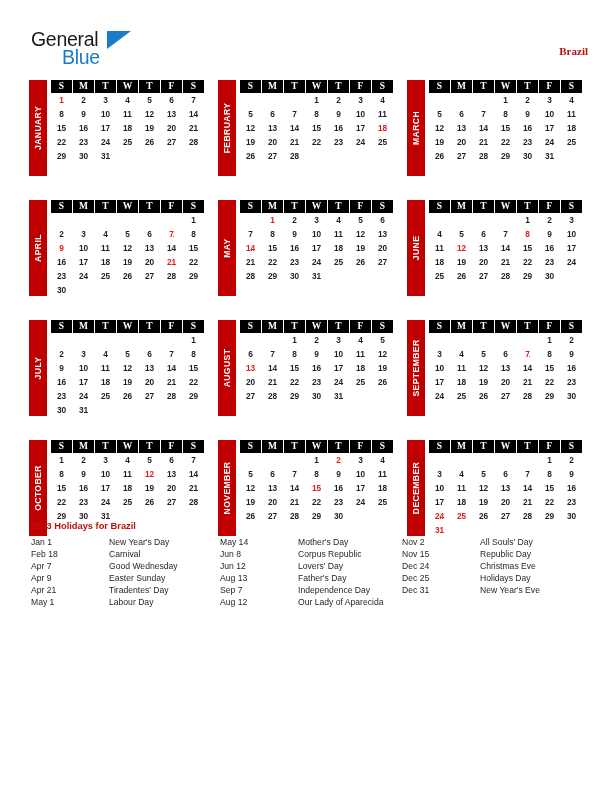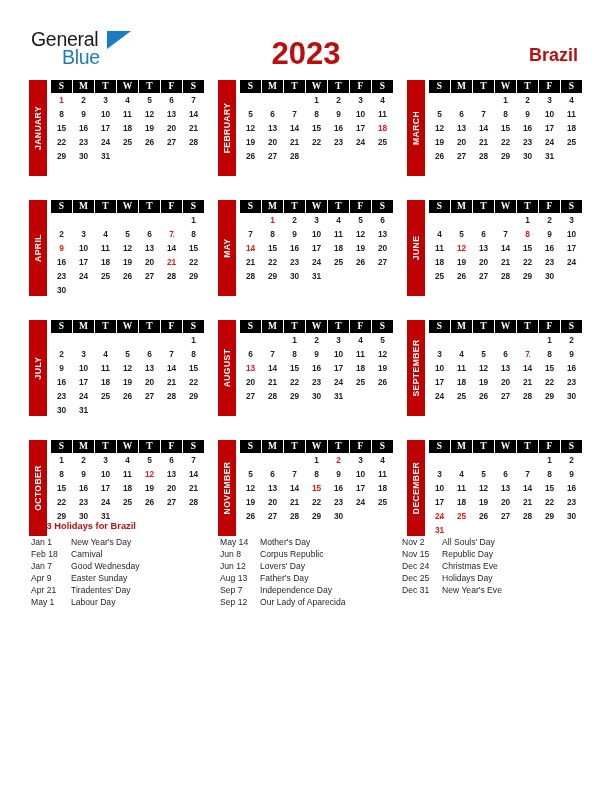--- a/index.html
+++ b/index.html
@@ -64,23 +64,23 @@
     width: 612px;
     text-align: center;
     font-family: "Liberation Sans", sans-serif;
     font-size: 31px;
     font-weight: bold;
     color: #bb0f0f;
     letter-spacing: 0px;
   }
   .country-title {
     position: absolute;
-    right: 34px; top: 45px;
-    font-family: Liberation Sans, sans-serif;
-    font-size: 18px;
+    right: 24px; top: 45px;
+    font-family: Liberation Serif, serif;
+    font-size: 11px;
     font-weight: bold;
     color: #bb0f0f;
   }
 
   
   .cal-grid {
     position: absolute;
     left: 0;
     top: 80px;
     width: 612px;
@@ -197,32 +197,31 @@
     height: 12px;
     align-items: center;
     font-family: Liberation Sans, sans-serif;
     font-size: 8.6px;
     color: #231f20;
   }
   .hol-date {
     width: 40px;
     flex: 0 0 40px;
   }
-  .hol-name { white-space: nowrap; }
+  .hol-name { white-space: nowrap; margin-left: 38px; }
 </style>
 </head>
 <body>
 
 <div class="header">
   <div class="logo">
     <div class="logo-general">General</div>
     <div class="logo-tri"></div>
     <div class="logo-blue">Blue</div>
   </div>
-  <div class="year-title">2023</div>
   <div class="country-title">Brazil</div>
 </div>
 
 <div class="cal-grid" id="cal-grid">
     <div class="cal-row">
       <div class="month-block c0">
         <div class="month-tab">
           <span>JANUARY</span>
         </div>
         <div class="month-body">
@@ -1075,21 +1074,21 @@
   <div class="hol-col hc0" id="hol-col-0">
       <div class="hol-item">
         <div class="hol-date">Jan 1</div>
         <div class="hol-name">New Year's Day</div>
       </div>
       <div class="hol-item">
         <div class="hol-date">Feb 18</div>
         <div class="hol-name">Carnival</div>
       </div>
       <div class="hol-item">
-        <div class="hol-date">Jan 7</div>
+        <div class="hol-date">Apr 7</div>
         <div class="hol-name">Good Wednesday</div>
       </div>
       <div class="hol-item">
         <div class="hol-date">Apr 9</div>
         <div class="hol-name">Easter Sunday</div>
       </div>
       <div class="hol-item">
         <div class="hol-date">Apr 21</div>
         <div class="hol-name">Tiradentes' Day</div>
       </div>
@@ -1113,21 +1112,21 @@
       </div>
       <div class="hol-item">
         <div class="hol-date">Aug 13</div>
         <div class="hol-name">Father's Day</div>
       </div>
       <div class="hol-item">
         <div class="hol-date">Sep 7</div>
         <div class="hol-name">Independence Day</div>
       </div>
       <div class="hol-item">
-        <div class="hol-date">Sep 12</div>
+        <div class="hol-date">Aug 12</div>
         <div class="hol-name">Our Lady of Aparecida</div>
       </div>
     </div>
   <div class="hol-col hc2" id="hol-col-2">
       <div class="hol-item">
         <div class="hol-date">Nov 2</div>
         <div class="hol-name">All Souls' Day</div>
       </div>
       <div class="hol-item">
         <div class="hol-date">Nov 15</div>

